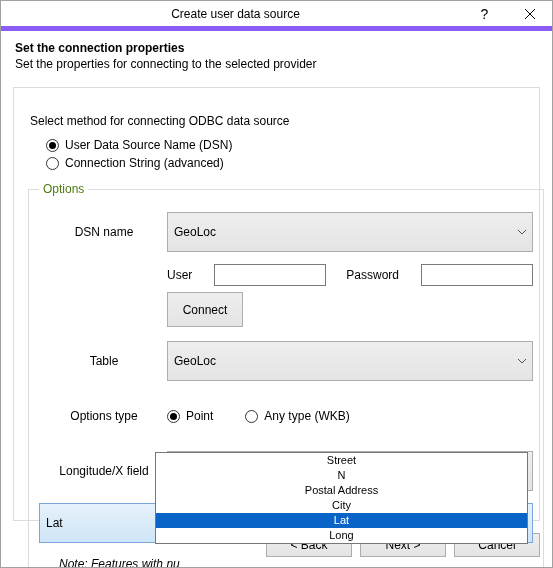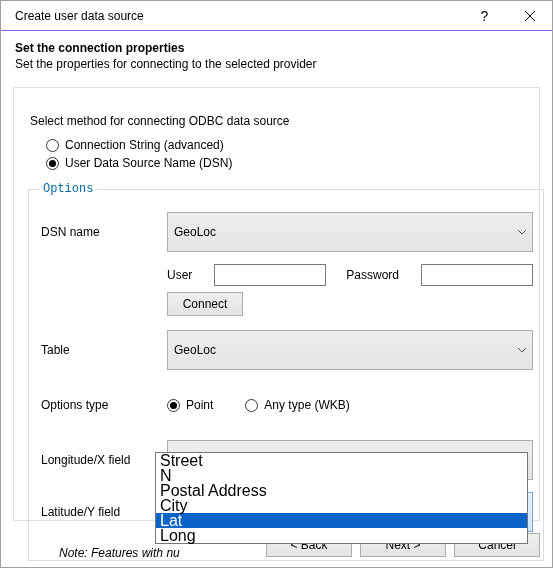--- a/index.html
+++ b/index.html
@@ -13,23 +13,24 @@
     height: 568px;
     border: 1px solid #a0a0a0;
     display: flex;
     flex-direction: column;
     position: relative;
   }
   .titlebar {
     display: flex;
     align-items: center;
     height: 30px;
-    padding-left: 14px;
-    background: #fff;
-    border-bottom: 1px solid #8b5cf6;
+    padding-left: 8px;
+    background: #fff;
+    border-bottom: 5px solid #8b5cf6;
+    text-align: center;
   }
   .titlebar-title { flex: 1; }
   .titlebar-btn {
     width: 45px; height: 29px;
     display: flex; align-items: center; justify-content: center;
     font-size: 13px;
   }
   .titlebar-btn.help { font-size: 14px; }
   .titlebar-btn.close svg { width: 10px; height: 10px; }
   .header {
@@ -53,24 +54,25 @@
     width: 13px; height: 13px; border: 1px solid #333; border-radius: 50%;
     display: flex; align-items: center; justify-content: center;
     background: #fff;
   }
   .radio-outer .dot { width: 7px; height: 7px; border-radius: 50%; background: #000; }
   fieldset.options {
     border: 1px solid #dcdcdc;
     margin: 12px 0 0 0;
     padding: 10px 10px 0 10px;
   }
-  fieldset.options legend { padding: 0 4px; color: #0369a1; font-family: Liberation Mono, monospace; }
+  fieldset.options legend { padding: 0 4px; color: #4d7c0f; }
   .form-row {
     display: flex; align-items: center;
     margin: 6px 0 12px 0;
+    text-align: center;
   }
   .form-label { width: 128px; padding-left: 2px; }
   .form-field { flex: 1; position: relative; }
   .select {
     height: 40px; width: 100%;
     border: 1px solid #adadad;
     background: linear-gradient(#eeeeee,#e4e4e4);
     display: flex; align-items: center; justify-content: space-between;
     padding: 0 2px 0 6px;
   }
@@ -84,38 +86,39 @@
     display: flex; align-items: center; gap: 20px;
     margin: 2px 0 6px 128px;
   }
   .credrow label { margin-right: 2px; }
   .txt {
     height: 22px; border: 1px solid #7a7a7a; background: #fff;
     width: 112px;
   }
   .btn-connect {
     margin: 4px 0 14px 128px;
-    height: 24px; width: 76px;
+    height: 35px; width: 76px;
     border: 1px solid #adadad;
     background: linear-gradient(#eeeeee,#e4e4e4);
     display: flex; align-items: center; justify-content: center;
   }
   .geom-radio { display: flex; align-items: center; gap: 16px; }
   .note { font-style: italic; margin: 14px 2px 0 20px; }
   .dropdown-list {
     position: absolute;
     left: 141px; right: 11px;
     top: 364px;
     border: 1px solid #777;
     background: #fff;
     z-index: 10;
   }
   .dropdown-list .opt {
-    padding: 0 4px; height: 15px; line-height: 15px; font-size: 16px;
+    padding: 0 4px; height: 15px; line-height: 15px; font-size: 11px;
     white-space: nowrap;
+    text-align: center;
   }
   .dropdown-list .opt.sel {
     background: #0a64c8; color: #fff;
   }
   .footer {
     margin-top: auto;
     display: flex; justify-content: flex-end; gap: 8px;
     padding: 12px 12px 12px 0;
   }
   .footer .btn {
@@ -141,28 +144,28 @@
 
 <div class="header">
   <div class="heading">Set the connection properties</div>
   <div>Set the properties for connecting to the selected provider</div>
 </div>
 
 <div class="content-frame">
   <div class="intro">Select method for connecting ODBC data source</div>
 
   <div class="radio-row">
-    <span class="radio-outer"></span>
-    <span>Connection String (advanced)</span>
-  </div>
-  <div class="radio-row">
     <span class="radio-outer">
         <span class="dot"></span>
       </span>
     <span>User Data Source Name (DSN)</span>
+  </div>
+  <div class="radio-row">
+    <span class="radio-outer"></span>
+    <span>Connection String (advanced)</span>
   </div>
 
   <fieldset class="options">
     <legend>Options</legend>
 
     <div class="form-row">
       <div class="form-label">DSN name</div>
       <div class="form-field">
         <div class="select">
           <span>GeoLoc</span>
@@ -218,21 +221,20 @@
         <div class="select">
           <span>Long</span>
           <span class="chev"><svg viewBox="0 0 8 8">
                 <polyline points="0,2 4,6 8,2" fill="none" stroke="#555" stroke-width="1"></polyline>
               </svg></span>
         </div>
       </div>
     </div>
 
     <div class="form-row" style="margin-bottom:2px">
-      <div class="form-label">Latitude/Y field</div>
       <div class="form-field">
         <div class="select open">
           <span>Lat</span>
           <span class="chev"><svg viewBox="0 0 8 8">
                 <polyline points="0,2 4,6 8,2" fill="none" stroke="#3a6ea5" stroke-width="1"></polyline>
               </svg></span>
         </div>
       </div>
     </div>
 

